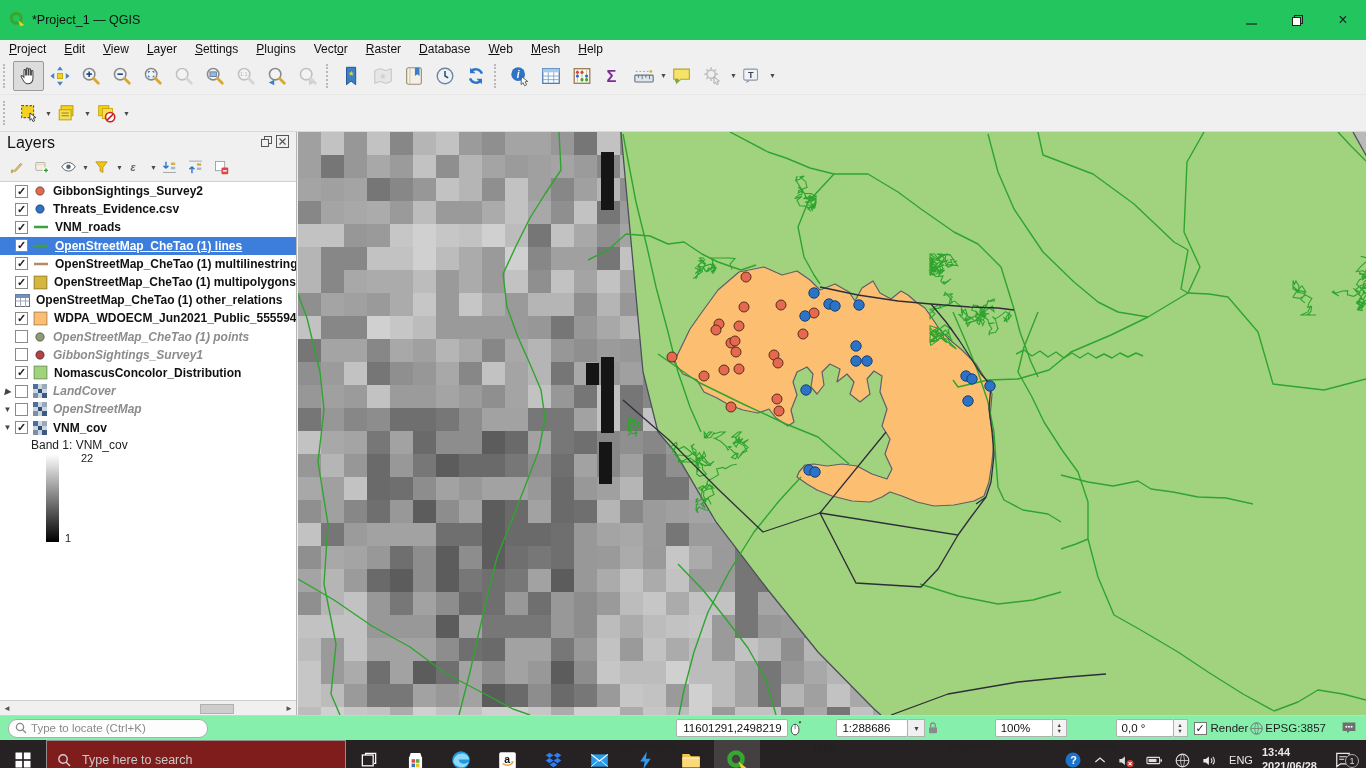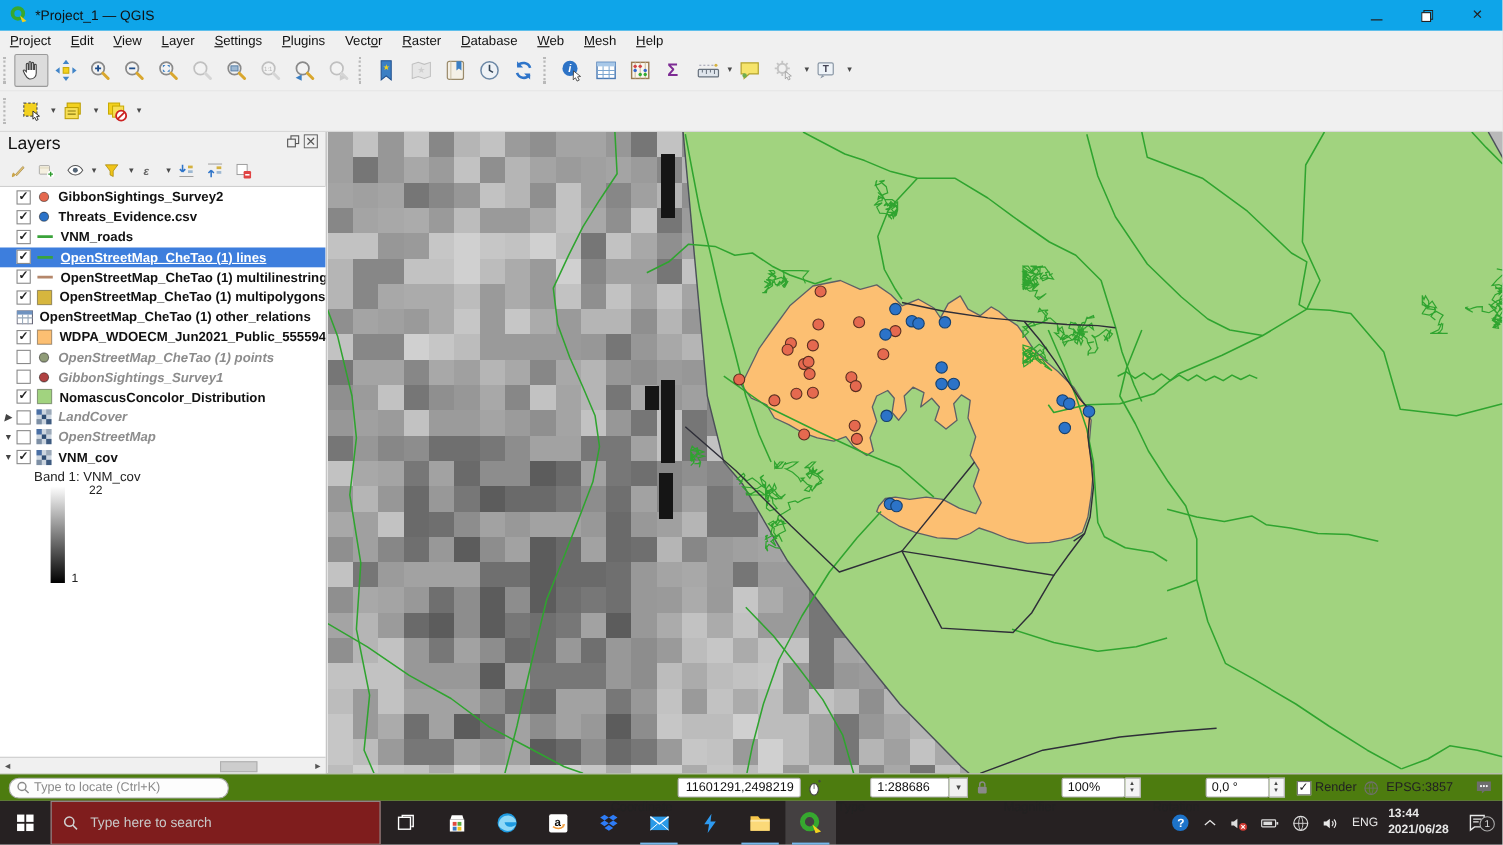--- a/index.html
+++ b/index.html
@@ -1,19 +1,19 @@
 <!DOCTYPE html>
 <html><head>
 <meta charset="utf-8">
 <style>
   html,body{margin:0;padding:0;width:1366px;height:768px;overflow:hidden;
     font-family:"Liberation Sans",sans-serif;background:#f0f0f0;-webkit-font-smoothing:antialiased;}
   *{box-sizing:border-box;}
   
-  #titlebar{height:28px;background:#0ea5e9;display:flex;align-items:center;padding-left:8px;font-size:12.5px;color:#111;}
+  #titlebar{height:40px;background:#22c55e;display:flex;align-items:center;padding-left:8px;font-size:12.5px;color:#111;}
   #title-text{margin-left:6px;}
   #winbtns{margin-left:auto;display:flex;height:100%;}
   .winbtn{width:46px;height:100%;display:flex;align-items:center;justify-content:center;color:#222;font-size:13px;}
   .winbtn svg{display:block;}
   
   #menubar{height:17px;background:#f0f0f0;display:flex;align-items:center;font-size:12px;color:#101010;}
   .menu-item{padding:0 9px;white-space:nowrap;}
   .menu-item u{text-decoration:underline;}
   
   .toolbar{display:flex;align-items:center;background:#f0f0f0;}
@@ -44,22 +44,22 @@
   .legend-band{height:17px;display:flex;align-items:center;padding-left:31px;font-size:12px;color:#222;}
   #gradient-wrap{position:relative;margin-left:46px;width:80px;height:88px;font-size:11px;color:#222;}
   #gradient-bar{position:absolute;left:0;top:0;width:13px;height:88px;background:linear-gradient(#ffffff,#000000);}
   #grad-max{position:absolute;left:35px;top:-2px;}
   #grad-min{position:absolute;left:19px;bottom:-2px;}
   #panel-hscroll{position:absolute;left:0;bottom:0;height:15px;right:0;background:#f0f0f0;border-top:1px solid #cfcfcf;
     display:flex;align-items:center;justify-content:space-between;padding:0 3px;font-size:8px;color:#555;}
   #hthumb{position:absolute;left:200px;top:2.5px;width:34px;height:10px;background:#cdcdcd;border:1px solid #b0b0b0;}
   #map{position:absolute;left:298px;top:0;width:1068px;height:583px;background:#b9b9b9;overflow:hidden;}
   
-  #statusbar{height:25px;background:#4d7c0f;border-top:1px solid #d0d0d0;display:flex;align-items:center;
-    font-size:11.5px;color:#222;padding:0 8px;gap:5px;}
+  #statusbar{height:25px;background:#86efac;border-top:1px solid #d0d0d0;display:flex;align-items:center;
+    font-size:11.5px;color:#222;padding:0 8px;}
   #locator{width:200px;height:19px;border:1px solid #adadad;border-radius:9px;background:#fdfdfd;
     display:flex;align-items:center;padding:0 6px;color:#8a8a8a;gap:4px;}
   .sb-input{height:18px;border:1px solid #b0b0b0;border-radius:2px;background:#fff;display:flex;align-items:center;
     padding:0 5px;color:#111;}
   .sb-spin{display:flex;align-items:stretch;}
   .spin-btns{width:14px;border:1px solid #b0b0b0;border-left:none;background:#f4f4f4;display:flex;flex-direction:column;
     align-items:center;justify-content:center;font-size:5.5px;color:#444;line-height:1.1;}
   .combo-caret{width:17px;border:1px solid #b0b0b0;border-left:none;background:#f0f0f0;display:flex;align-items:center;justify-content:center;font-size:7px;color:#444;}
   .sb-label{margin-left:6px;margin-top:35px;}
   #render-wrap{display:flex;align-items:center;gap:4px;margin-left:6px;}

